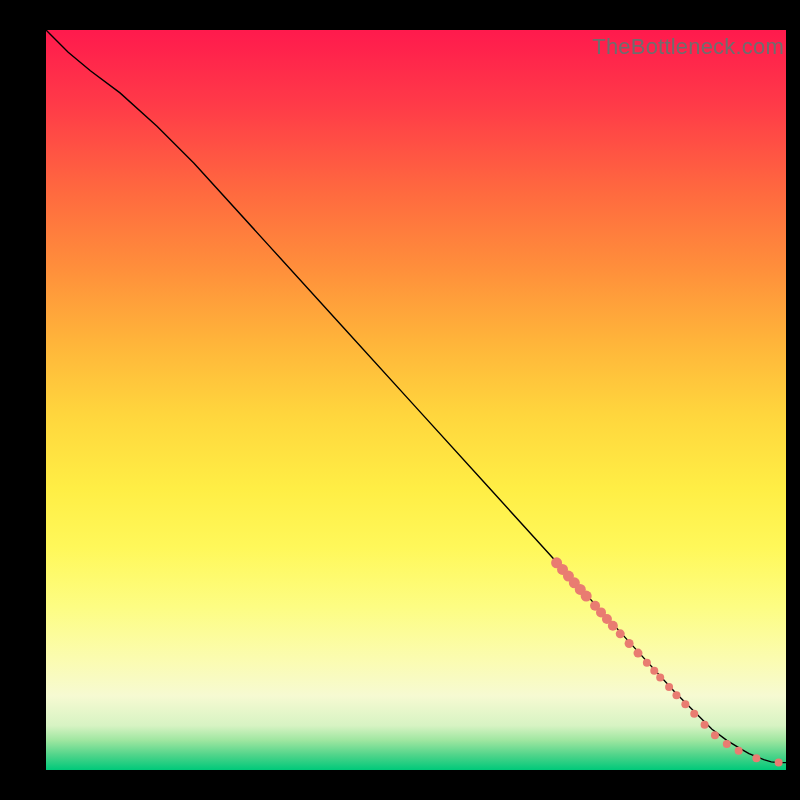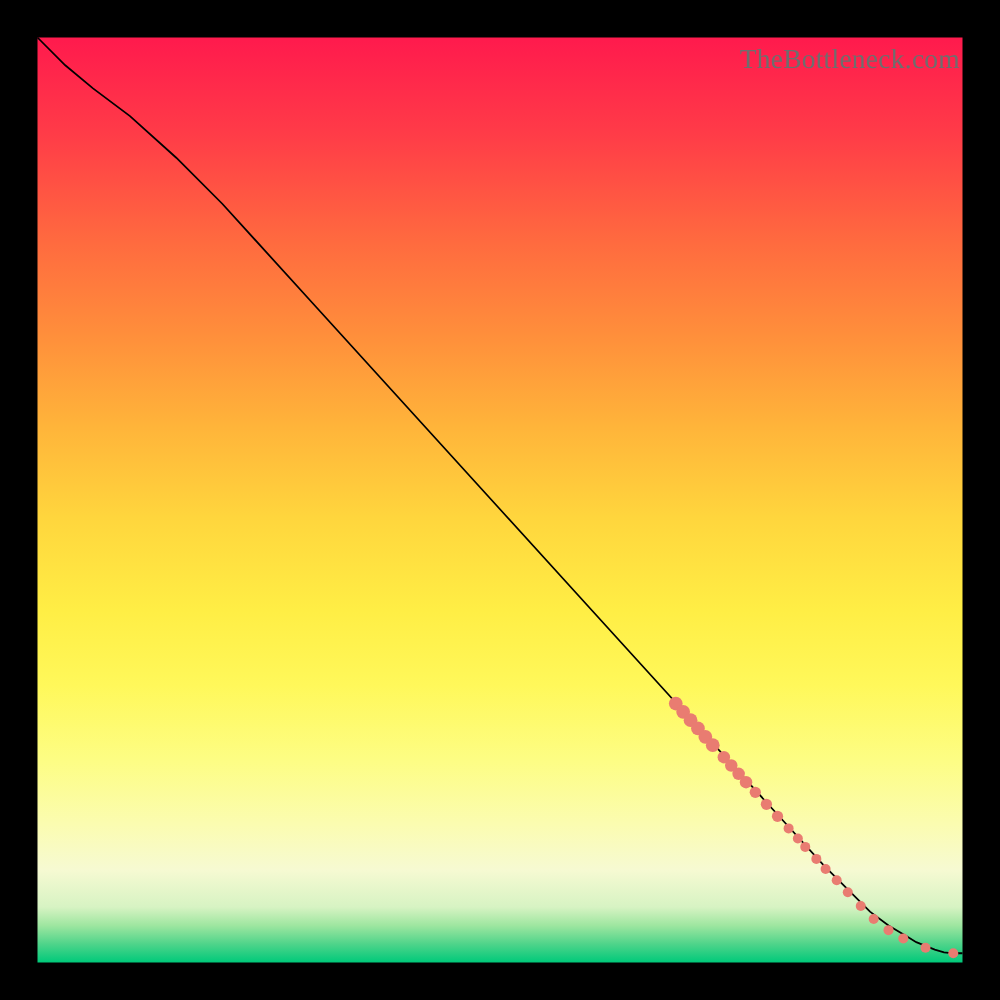--- a/index.html
+++ b/index.html
@@ -14,42 +14,41 @@
   .frame {
     position: absolute;
     left: 0;
     top: 0;
     width: 800px;
     height: 800px;
     background: #000;
   }
   .plot {
     position: absolute;
-    left: 30px;
+    left: 46px;
     top: 30px;
     width: 740px;
     height: 740px;
     background: linear-gradient(to bottom,
       #ff1a4d 0%,
       #ff3a48 10%,
       #ff6a3f 22%,
       #ff8e3b 32%,
       #ffb43a 42%,
       #ffd63d 52%,
       #ffee45 62%,
       #fff85a 70%,
       #fdfd83 78%,
       #fbfcb0 85%,
       #f6fad2 90%,
       #d7f3c3 94%,
       #9ee6a0 96%,
       #4fd48a 98%,
       #00c97a 100%
     );
-    font-family: Liberation Serif, serif;
   }
   .watermark {
     position: absolute;
     right: 2px;
     top: 4px;
     font-size: 22px;
     font-weight: 500;
     color: #6e6e6e;
     letter-spacing: 0.2px;
     user-select: none;

